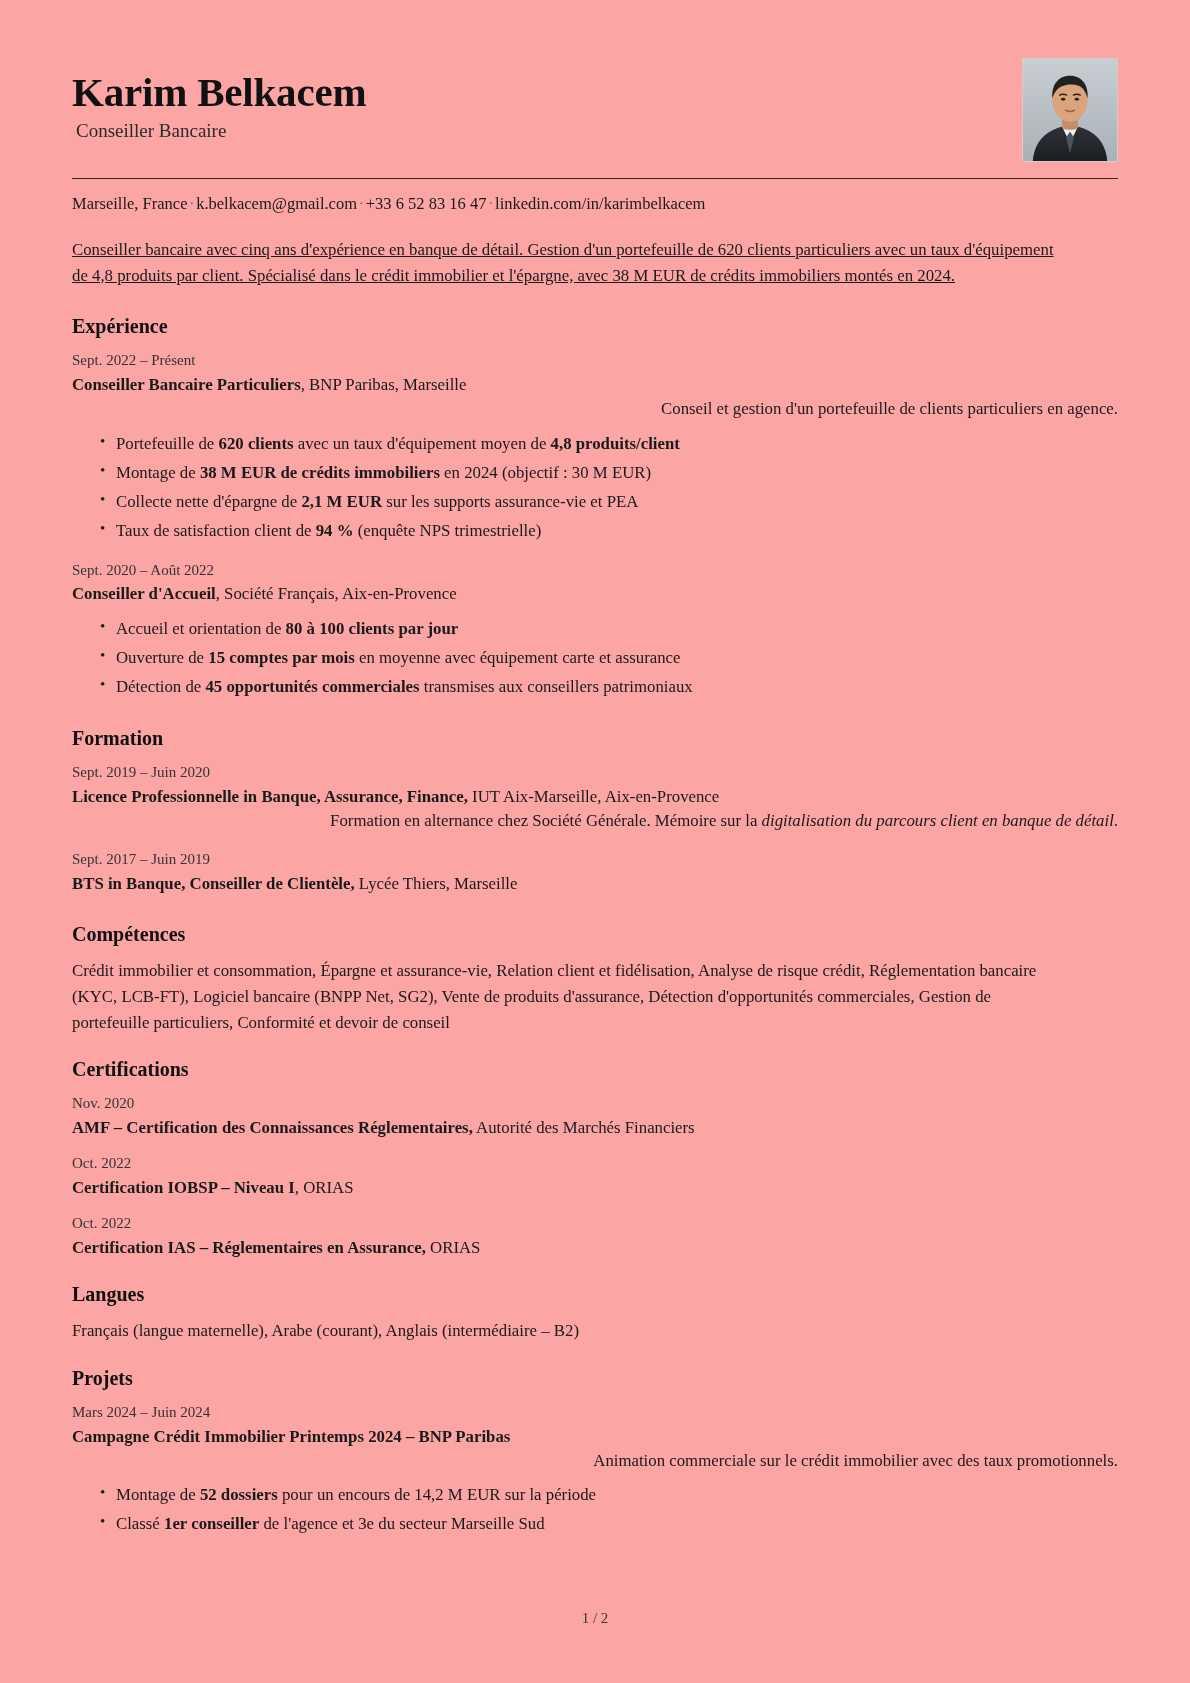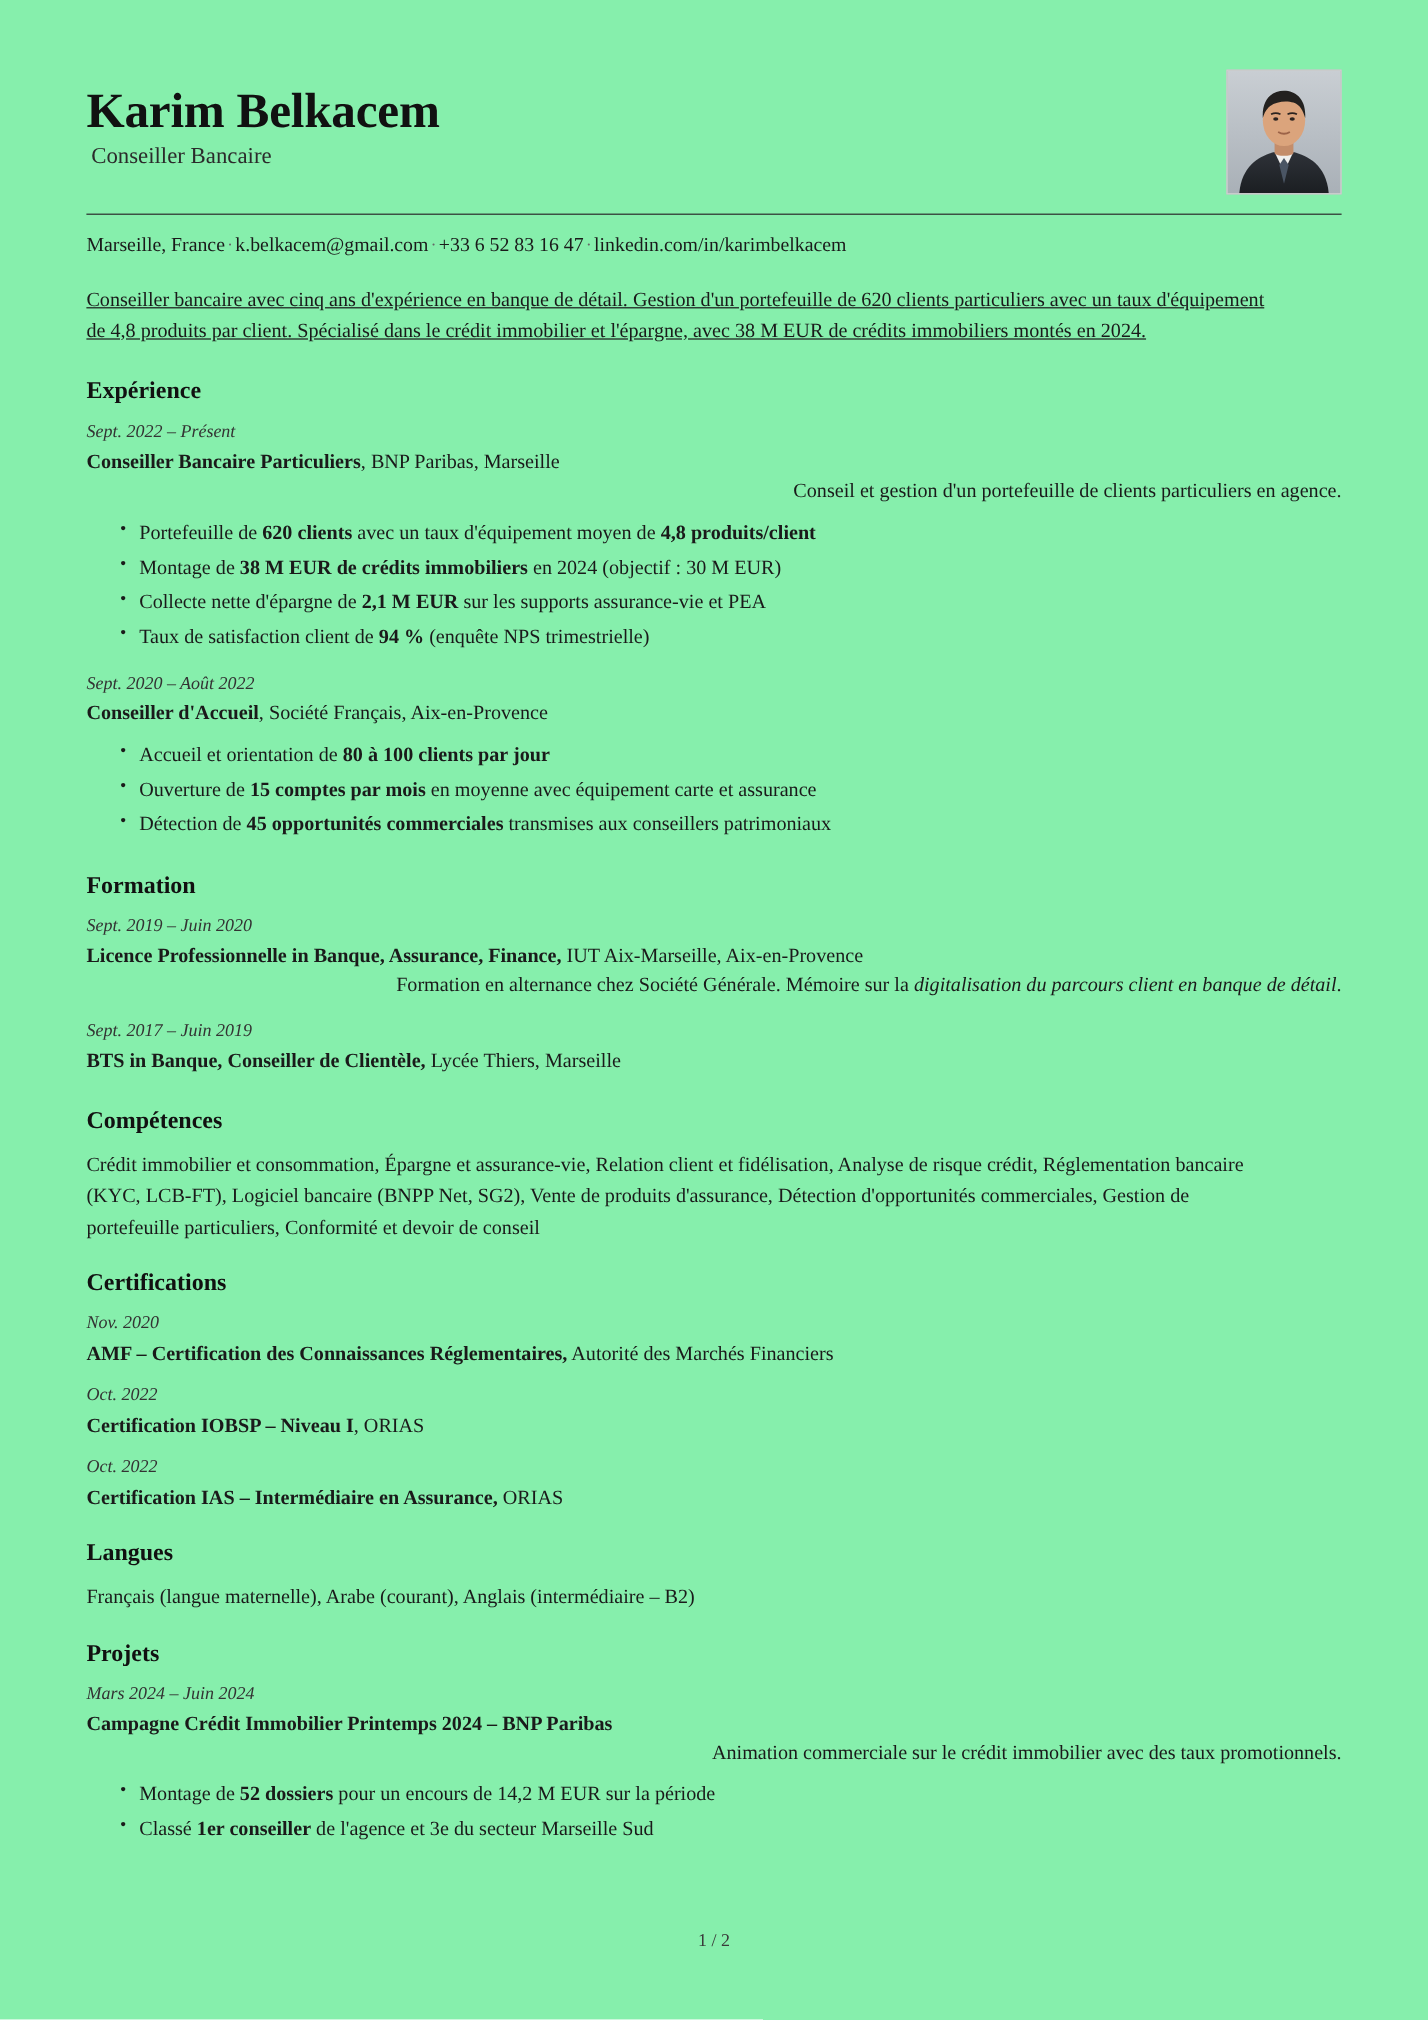--- a/index.html
+++ b/index.html
@@ -9,21 +9,21 @@
   }
   body {
     font-family: "Liberation Serif", "DejaVu Serif", serif;
     color: #1a1a1a;
   }
   .page {
     position: relative;
     width: 1190px;
     height: 1683px;
     margin: 0 auto;
-    background: #86efac;
+    background: #fca5a5;
     box-sizing: border-box;
     padding: 56px 72px 0 72px;
     overflow: hidden;
   }
 
   
   .header {
     display: flex;
     align-items: flex-start;
     justify-content: space-between;
@@ -95,21 +95,20 @@
     font-weight: bold;
     margin: 0 0 12px 0;
     color: #111111;
     line-height: 1.2;
   }
 
   .entry { margin-bottom: 16px; }
   .entry:last-child { margin-bottom: 0; }
 
   .entry-date {
-    font-style: italic;
     font-size: 15px;
     color: #333333;
     line-height: 1.45;
     margin-bottom: 1px;
   }
   .entry-head {
     font-size: 16.8px;
     line-height: 1.45;
     color: #1a1a1a;
   }
@@ -275,21 +274,21 @@
       <div class="entry-head"><b>AMF – Certification des Connaissances Réglementaires,</b><span> Autorité des Marchés Financiers</span></div>
     </div>
 
     <div class="cert-entry">
       <div class="entry-date">Oct. 2022</div>
       <div class="entry-head"><b>Certification IOBSP – Niveau I</b><span>, ORIAS</span></div>
     </div>
 
     <div class="cert-entry">
       <div class="entry-date">Oct. 2022</div>
-      <div class="entry-head"><b>Certification IAS – Intermédiaire en Assurance,</b><span> ORIAS</span></div>
+      <div class="entry-head"><b>Certification IAS – Réglementaires en Assurance,</b><span> ORIAS</span></div>
     </div>
   </div>
 
   <div class="section tight">
     <h2 class="section-title">Langues</h2>
     <div class="para">Français (langue maternelle), Arabe (courant), Anglais (intermédiaire – B2)</div>
   </div>
 
   <div class="section tight">
     <h2 class="section-title">Projets</h2>

